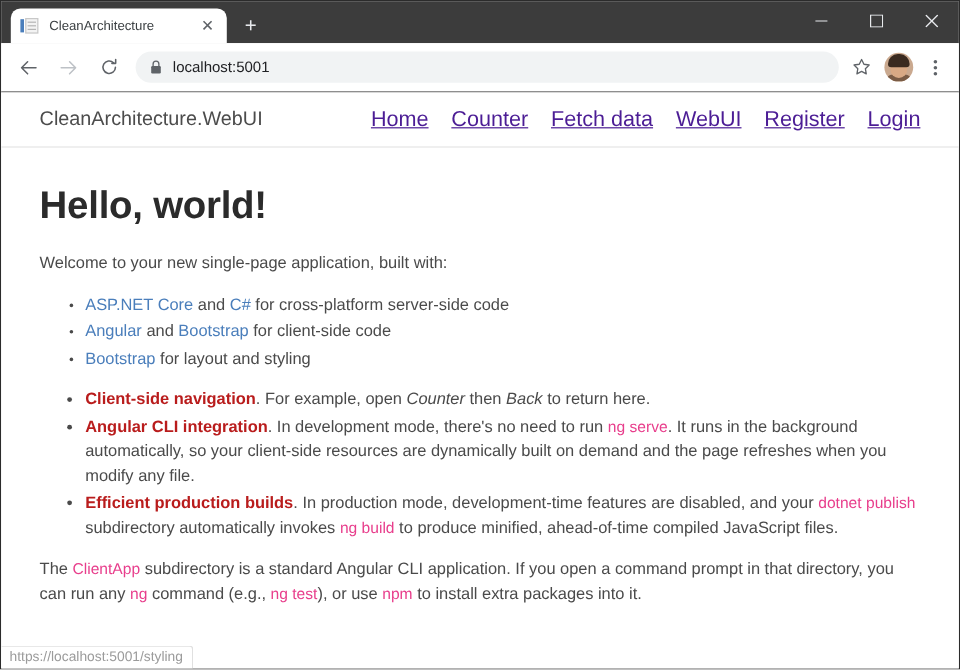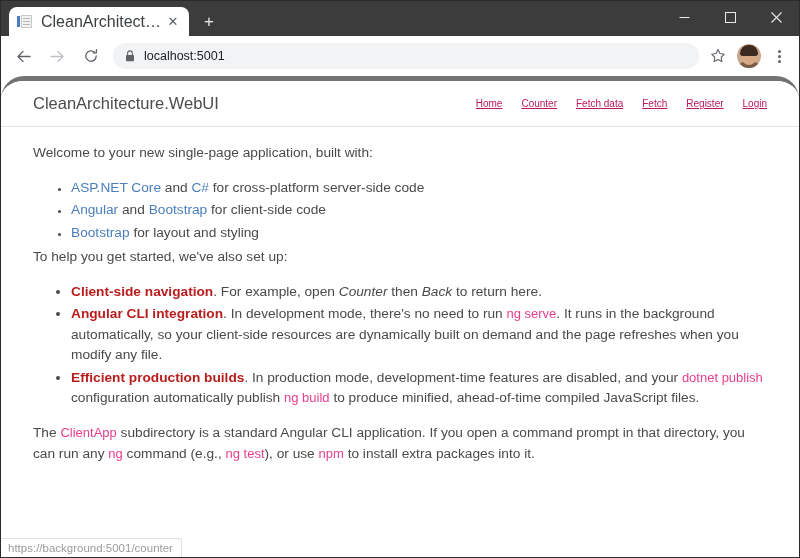--- a/index.html
+++ b/index.html
@@ -64,21 +64,21 @@
   }
   .fav-lines {
     position: absolute;
     left: 6px; top: 4px;
     width: 7px; height: 7px;
   }
   .fav-lines i {
     display: block; height: 1px; background: #b5b5b5; margin-bottom: 2px;
   }
   .tab-title {
-    font-size: 16px;
+    font-size: 11px;
     color: #3c4043;
     white-space: nowrap;
     overflow: hidden;
     text-overflow: ellipsis;
     flex: 1;
   }
   .tab-close {
     width: 16px; height: 16px;
     display: flex; align-items: center; justify-content: center;
     color: #5f6368;
@@ -166,22 +166,21 @@
     flex: none; margin-left: 2px;
   }
   .menu-btn i { width: 3px; height: 3px; border-radius: 50%; background: #5f6368; margin: 1px 0; display:block; }
 
   
   .viewport {
     flex: 1;
     background: #ffffff;
     position: relative;
     overflow: hidden;
-    border-top: 5px solid #737373;
-    border-radius: 23px;
+    border-top: 1px solid #737373;
   }
 
   
   .site-nav {
     height: 46px;
     border-bottom: 1px solid #e4e4e4;
     background: #ffffff;
     display: flex;
     align-items: center;
     padding: 0 32px;
@@ -192,42 +191,42 @@
     color: #4c4c4c;
     flex: 1;
     white-space: nowrap;
   }
   .nav-links {
     display: flex;
     align-items: center;
     gap: 19px;
   }
   .nav-link {
-    font-size: 10px;
-    color: #be185d;
+    font-size: 18px;
+    color: #4c1d95;
     white-space: nowrap;
   }
 
   
   .content {
     padding: 16px 32px 0 32px;
     color: #4a4a4a;
     font-size: 13.7px;
     line-height: 1.5;
   }
   h1.page-title {
     font-size: 32px;
     font-weight: 600;
     color: #2b2b2b;
     margin: 8px 0 14px 0;
     letter-spacing: -0.2px;
   }
   p.lead { margin: 0 0 14px 0; }
   ul.tech {
-    margin: 0 0 4px 0;
+    margin: 0 0 14px 0;
     padding-left: 38px;
     list-style: disc;
   }
   ul.tech li { margin-bottom: 2px; }
   ul.tech li::marker { color: #4a4a4a; font-size: 11px; }
   ul.steps {
     margin: 0 0 14px 0;
     padding-left: 38px;
     list-style: disc;
   }
@@ -349,42 +348,42 @@
   </div>
 
   <div class="viewport">
 
     <div class="site-nav">
       <div class="brand">CleanArchitecture.WebUI</div>
       <div class="nav-links">
         <a class="nav-link" href="#">Home</a>
         <a class="nav-link" href="#">Counter</a>
         <a class="nav-link" href="#">Fetch data</a>
-        <a class="nav-link" href="#">Fetch</a>
+        <a class="nav-link" href="#">WebUI</a>
         <a class="nav-link" href="#">Register</a>
         <a class="nav-link" href="#">Login</a>
       </div>
     </div>
 
     <div class="content">
+      <h1 class="page-title">Hello, world!</h1>
       <p class="lead">Welcome to your new single-page application, built with:</p>
 
       <ul class="tech">
           <li><a class="lnk" href="#">ASP.NET Core</a><span> and </span><a class="lnk" href="#">C#</a><span> for cross-platform server-side code</span></li>
           <li><a class="lnk" href="#">Angular</a><span> and </span><a class="lnk" href="#">Bootstrap</a><span> for client-side code</span></li>
           <li><a class="lnk" href="#">Bootstrap</a><span> for layout and styling</span></li>
         </ul>
 
-      <p class="lead">To help you get started, we've also set up:</p>
 
       <ul class="steps">
           <li><strong class="b">Client-side navigation</strong><span>. For example, open </span><em class="it">Counter</em><span> then </span><em class="it">Back</em><span> to return here.</span></li>
           <li><strong class="b">Angular CLI integration</strong><span>. In development mode, there's no need to run </span><code class="c">ng serve</code><span>. It runs in the background automatically, so your client-side resources are dynamically built on demand and the page refreshes when you modify any file.</span></li>
-          <li><strong class="b">Efficient production builds</strong><span>. In production mode, development-time features are disabled, and your </span><code class="c">dotnet publish</code><span> configuration automatically publish </span><code class="c">ng build</code><span> to produce minified, ahead-of-time compiled JavaScript files.</span></li>
+          <li><strong class="b">Efficient production builds</strong><span>. In production mode, development-time features are disabled, and your </span><code class="c">dotnet publish</code><span> subdirectory automatically invokes </span><code class="c">ng build</code><span> to produce minified, ahead-of-time compiled JavaScript files.</span></li>
         </ul>
 
       <p class="para"><span>The </span><code class="c">ClientApp</code><span> subdirectory is a standard Angular CLI application. If you open a command prompt in that directory, you can run any </span><code class="c">ng</code><span> command (e.g., </span><code class="c">ng test</code><span>), or use </span><code class="c">npm</code><span> to install extra packages into it.</span></p>
     </div>
 
-    <div class="statusbar">https://background:5001/counter</div>
+    <div class="statusbar">https://localhost:5001/styling</div>
 
   </div>
 </div>
 
 </body></html>

